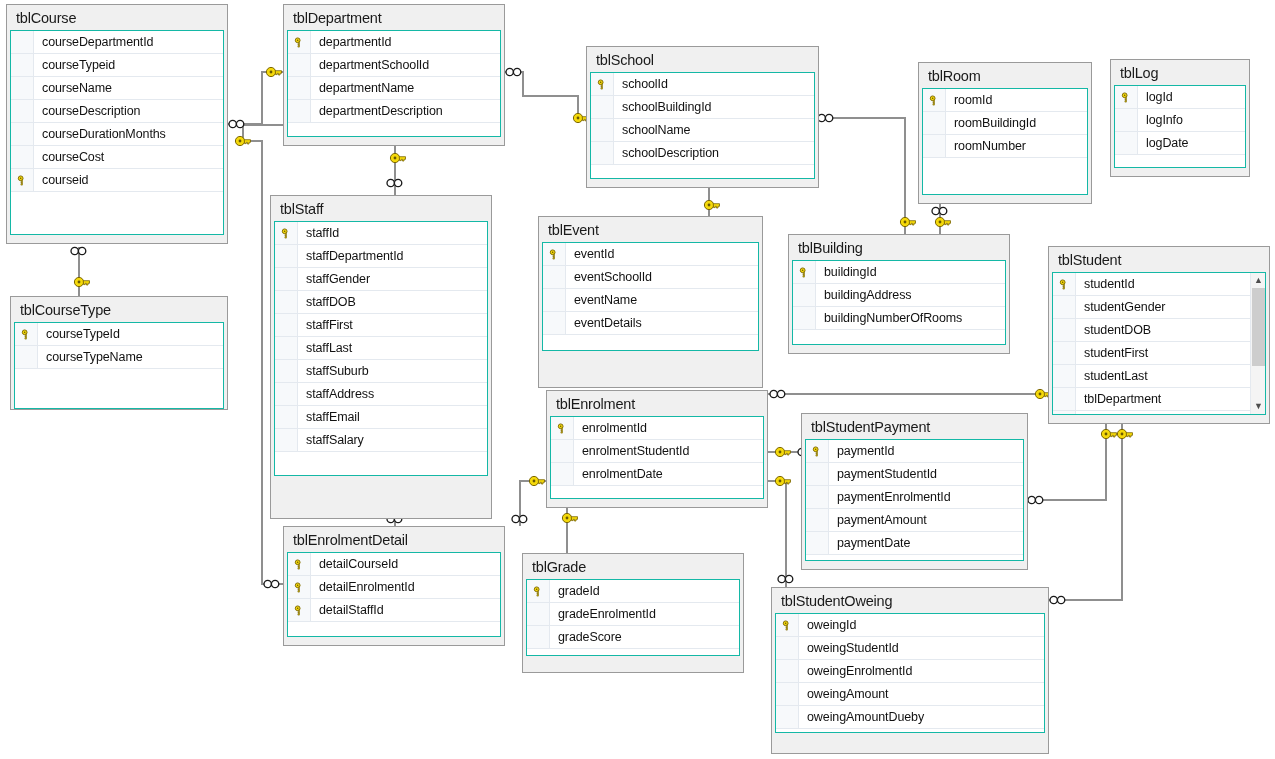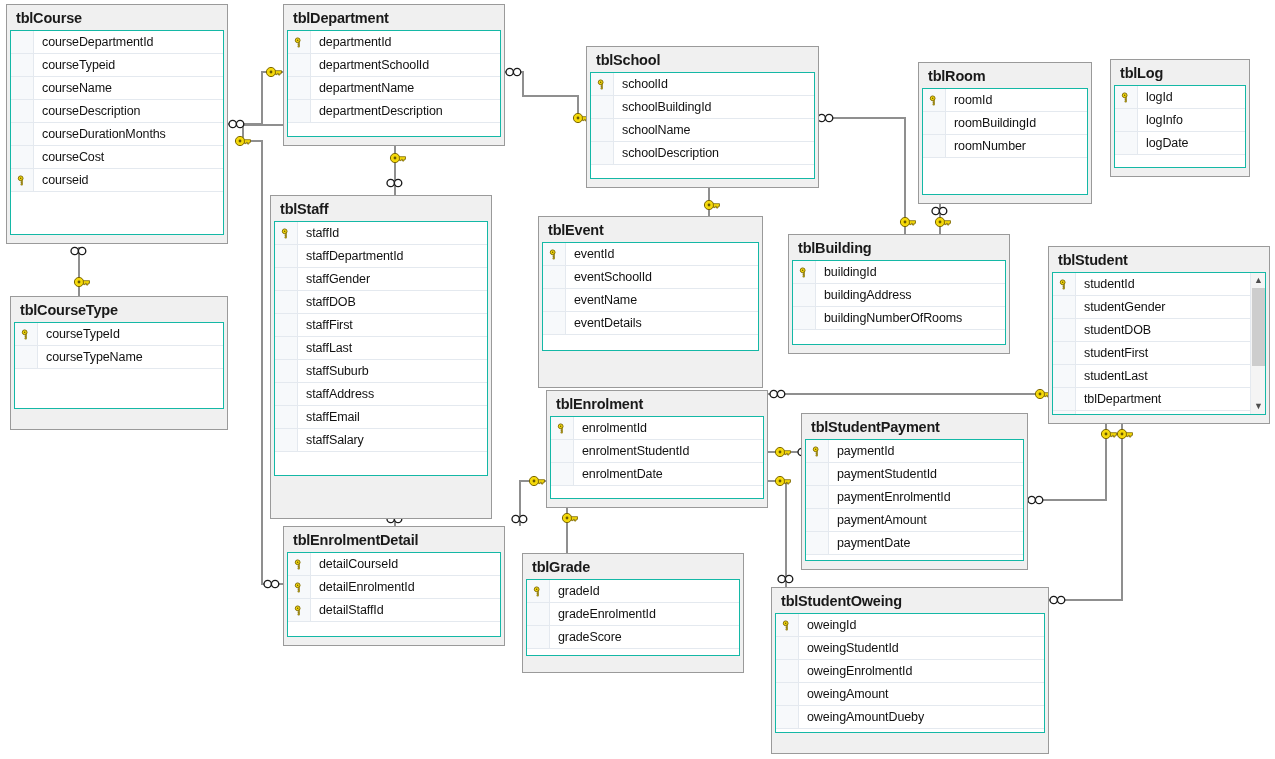--- a/index.html
+++ b/index.html
@@ -16,21 +16,21 @@
 
   
   .tbl{
     position:absolute;z-index:3;
     background:#f0f0f0;
     border:1px solid #9a9a9a;
     box-sizing:border-box;
     padding:3px;
   }
   .tbl-title{
-    font-size:14.5px;font-weight:bold;color:#1a1a1a;
+    font-size:14.5px;font-weight:normal;color:#1a1a1a;
     padding:2px 2px 4px 6px;
     letter-spacing:-.2px;
     white-space:nowrap;
     background:transparent;
   }
   .tbl-body{
     background:#ffffff;
     border:1px solid #14b8a6;
     box-sizing:border-box;
     overflow:hidden;
@@ -533,21 +533,21 @@
               <div class="gutter"></div>
               <div class="fname">paymentAmount</div>
             </div>
             <div class="row">
               <div class="gutter"></div>
               <div class="fname">paymentDate</div>
             </div>
           </div>
         </div>
       </div>
-      <div class="tbl" style="left: 10px; top: 296px; width: 218px; height: 134px;">
+      <div class="tbl" style="left: 10px; top: 296px; width: 218px; height: 114px;">
         <div class="tbl-title">tblCourseType</div>
         <div class="tbl-body" style="height: 87px;">
           <div class="rows">
             <div class="row">
               <div class="gutter">
                 <svg class="keyicon" viewBox="0 0 12 12" xmlns="http://www.w3.org/2000/svg">
                   <circle cx="4" cy="3.6" r="2.6" fill="#f5d90a" stroke="#7a6500" stroke-width="1"></circle>
                   <circle cx="4" cy="3.6" r=".85" fill="#6b5a00"></circle>
                   <path d="M4.6 5.6 L5.9 5.6 L5.9 11 L4.3 11 L4.3 9.6 L5.4 9.6 L5.4 8.8 L4.3 8.8 L4.3 8 L5.4 8 L5.4 7.2 L4.6 7.2 Z" fill="#f5d90a" stroke="#7a6500" stroke-width=".7" stroke-linejoin="round"></path>
                 </svg>

